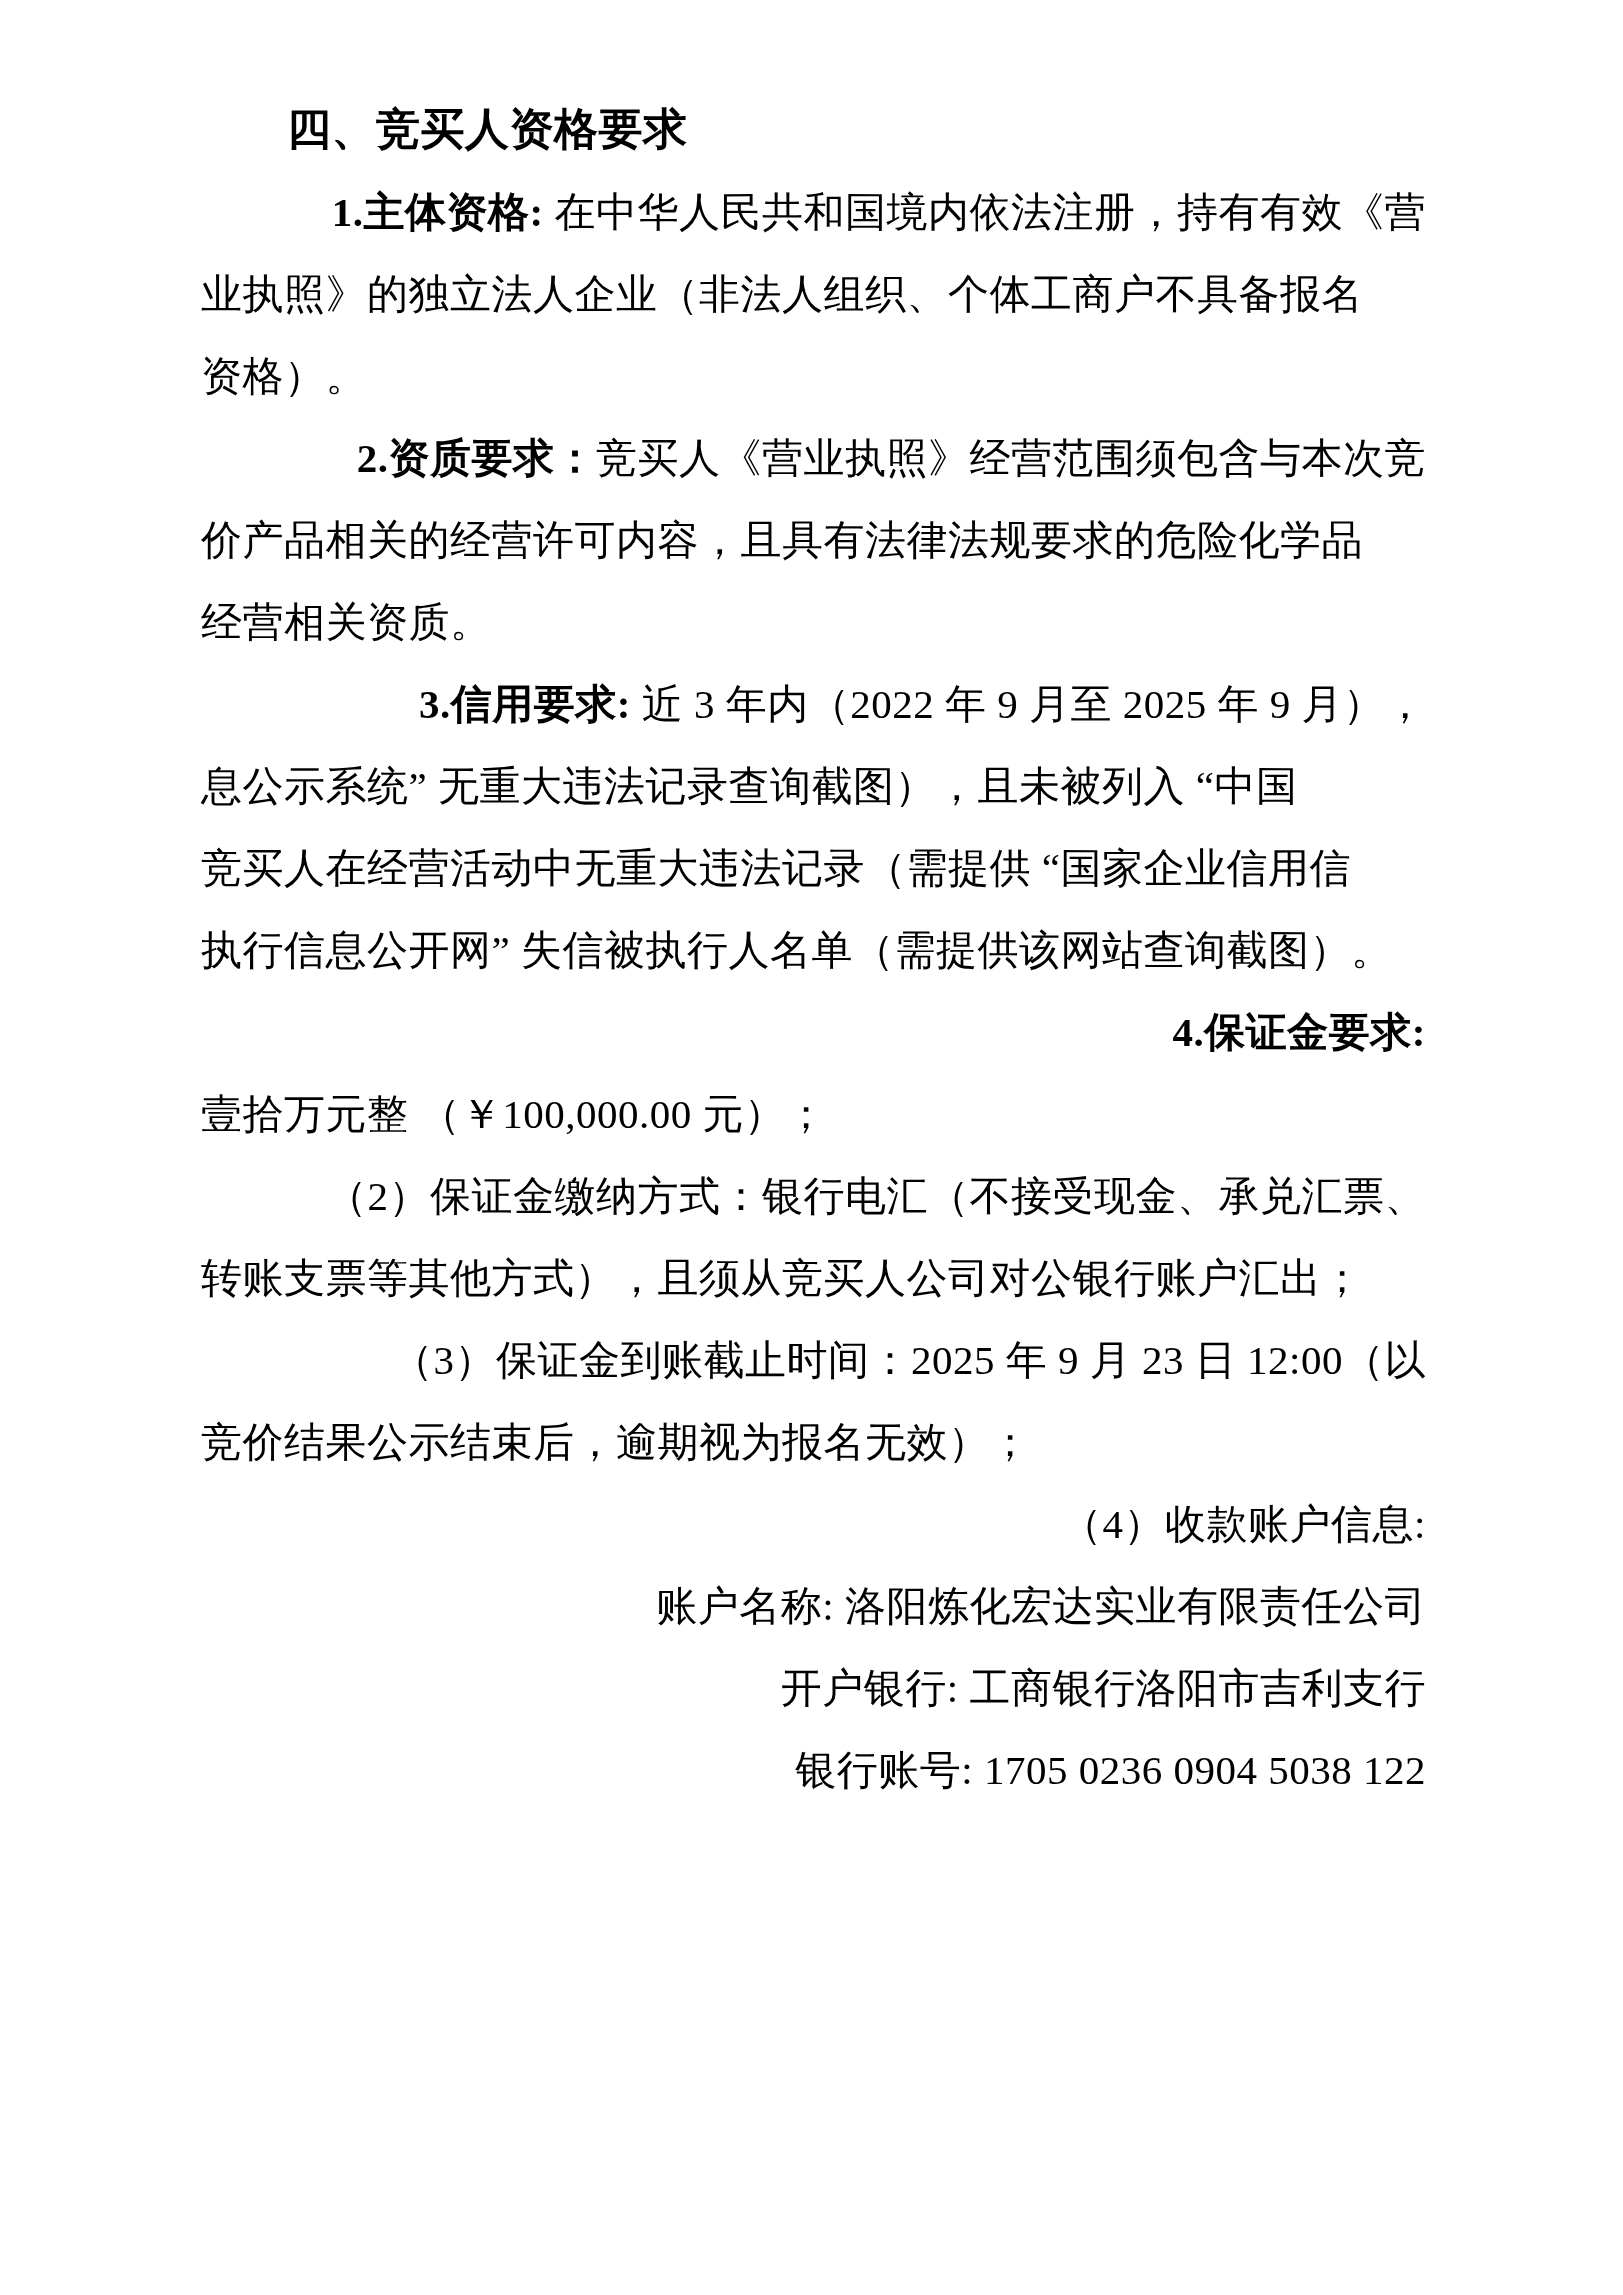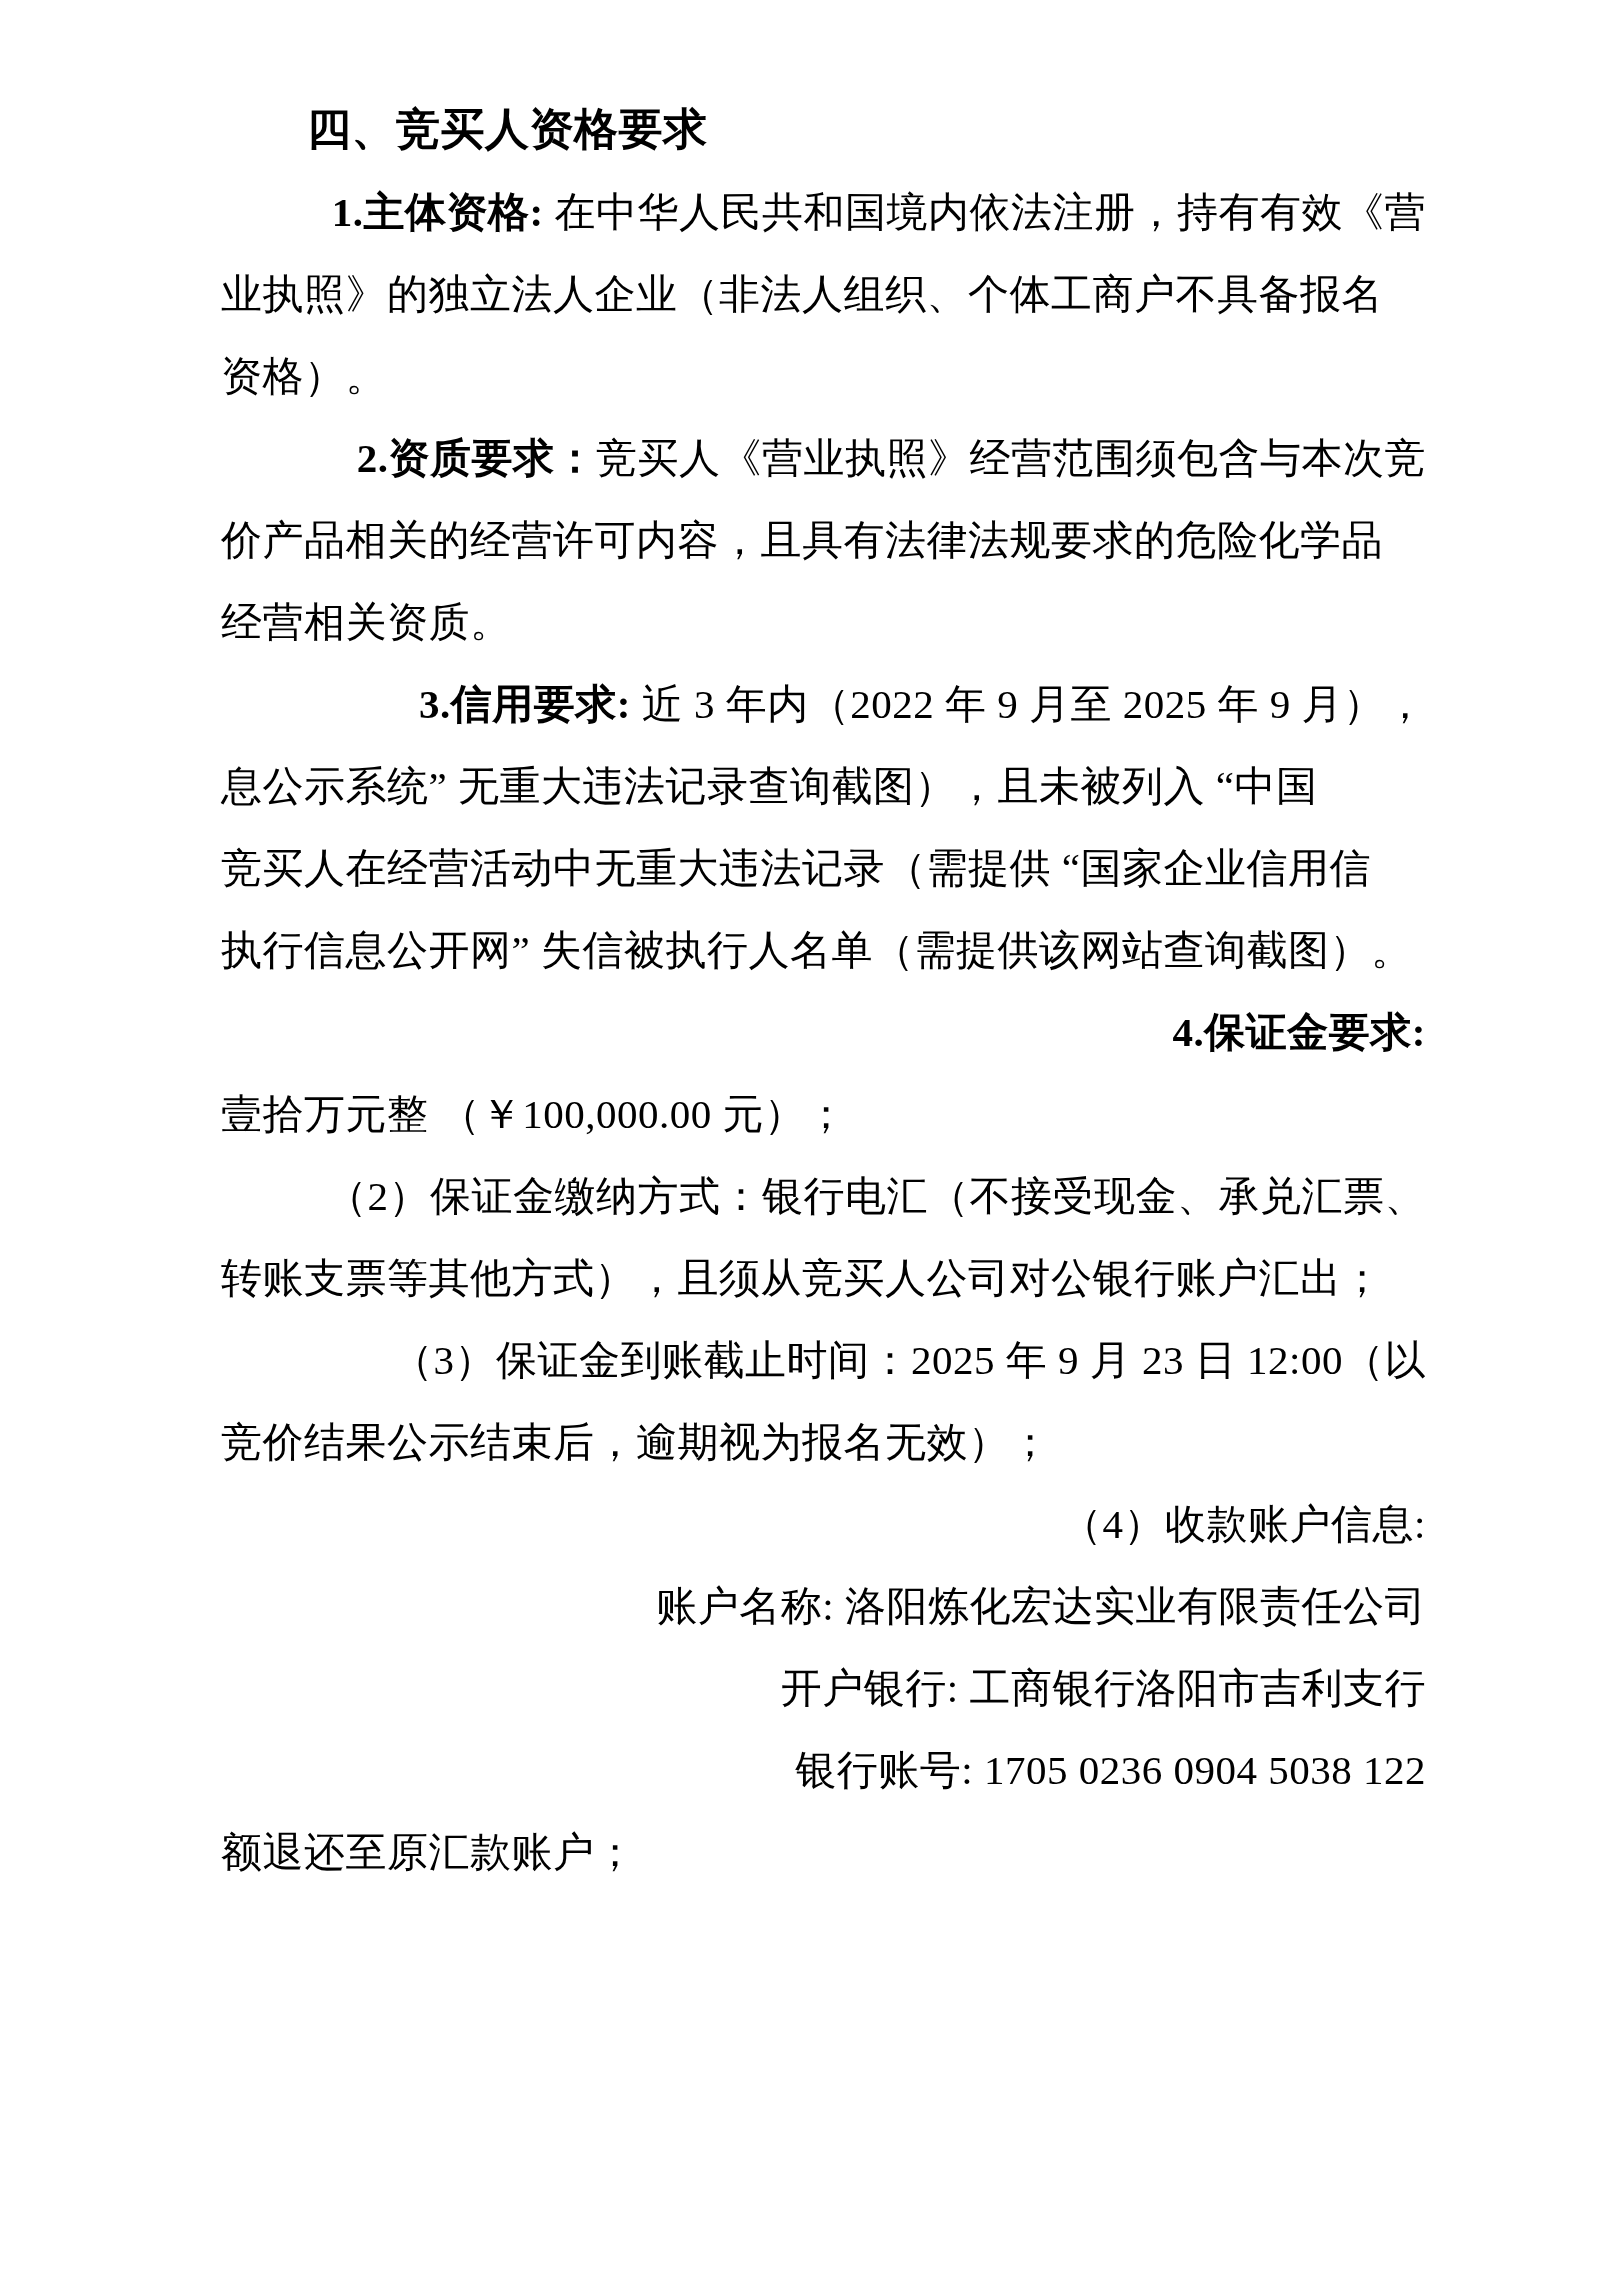--- a/index.html
+++ b/index.html
@@ -18,21 +18,20 @@
   }
   .content {
     padding: 89px 197px 0 201px;
   }
   .line {
     height: 82px;
     line-height: 82px;
     font-size: 41px;
     white-space: nowrap;
     letter-spacing: 0.5px;
-    margin-left: 20px;
   }
   .indent {
     padding-left: 82px;
     text-align: right;
   }
   .heading {
     font-size: 44px;
     font-weight: bold;
     padding-left: 86px;
   }
@@ -59,16 +58,15 @@
     <div class="line indent"><span class="b">4.保证金要求:</span></div>
     <div class="line"><span>壹拾万元整 （￥100,000.00 元）；</span></div>
     <div class="line indent"><span>（2）保证金缴纳方式：银行电汇（不接受现金、承兑汇票、</span></div>
     <div class="line"><span>转账支票等其他方式），且须从竞买人公司对公银行账户汇出；</span></div>
     <div class="line indent"><span>（3）保证金到账截止时间：2025 年 9 月 23 日 12:00（以</span></div>
     <div class="line"><span>竞价结果公示结束后，逾期视为报名无效）；</span></div>
     <div class="line indent"><span>（4）收款账户信息:</span></div>
     <div class="line indent"><span>账户名称: 洛阳炼化宏达实业有限责任公司</span></div>
     <div class="line indent"><span>开户银行: 工商银行洛阳市吉利支行</span></div>
     <div class="line indent"><span>银行账号: 1705 0236 0904 5038 122</span></div>
-    <div class="line"><span>额退还至原汇款账户；</span></div>
   </div>
 </div>
 
 
 </body></html>

